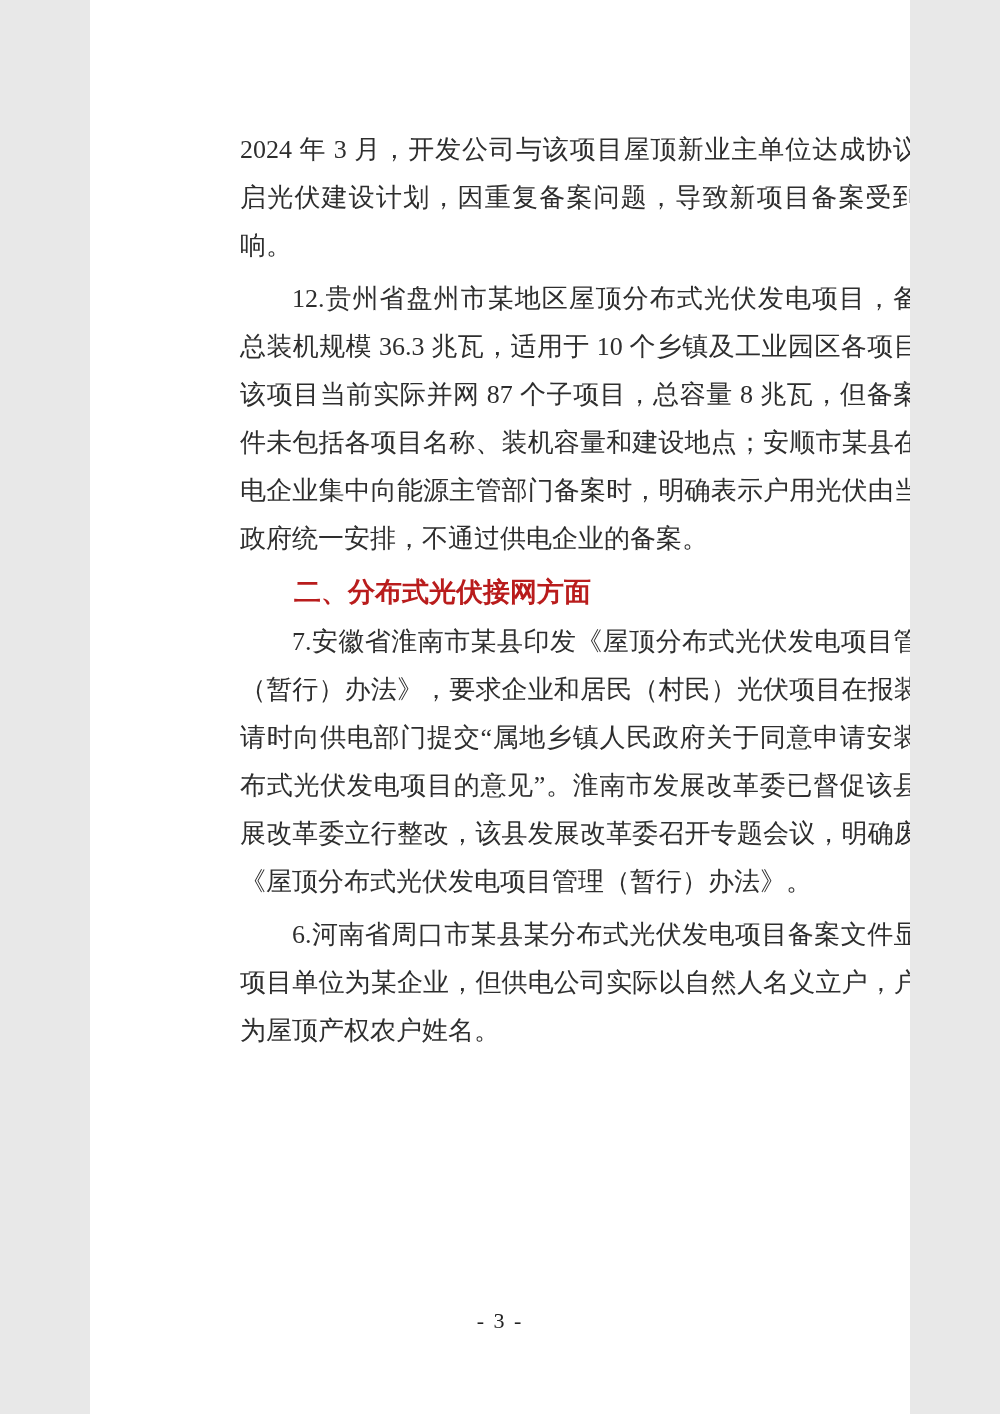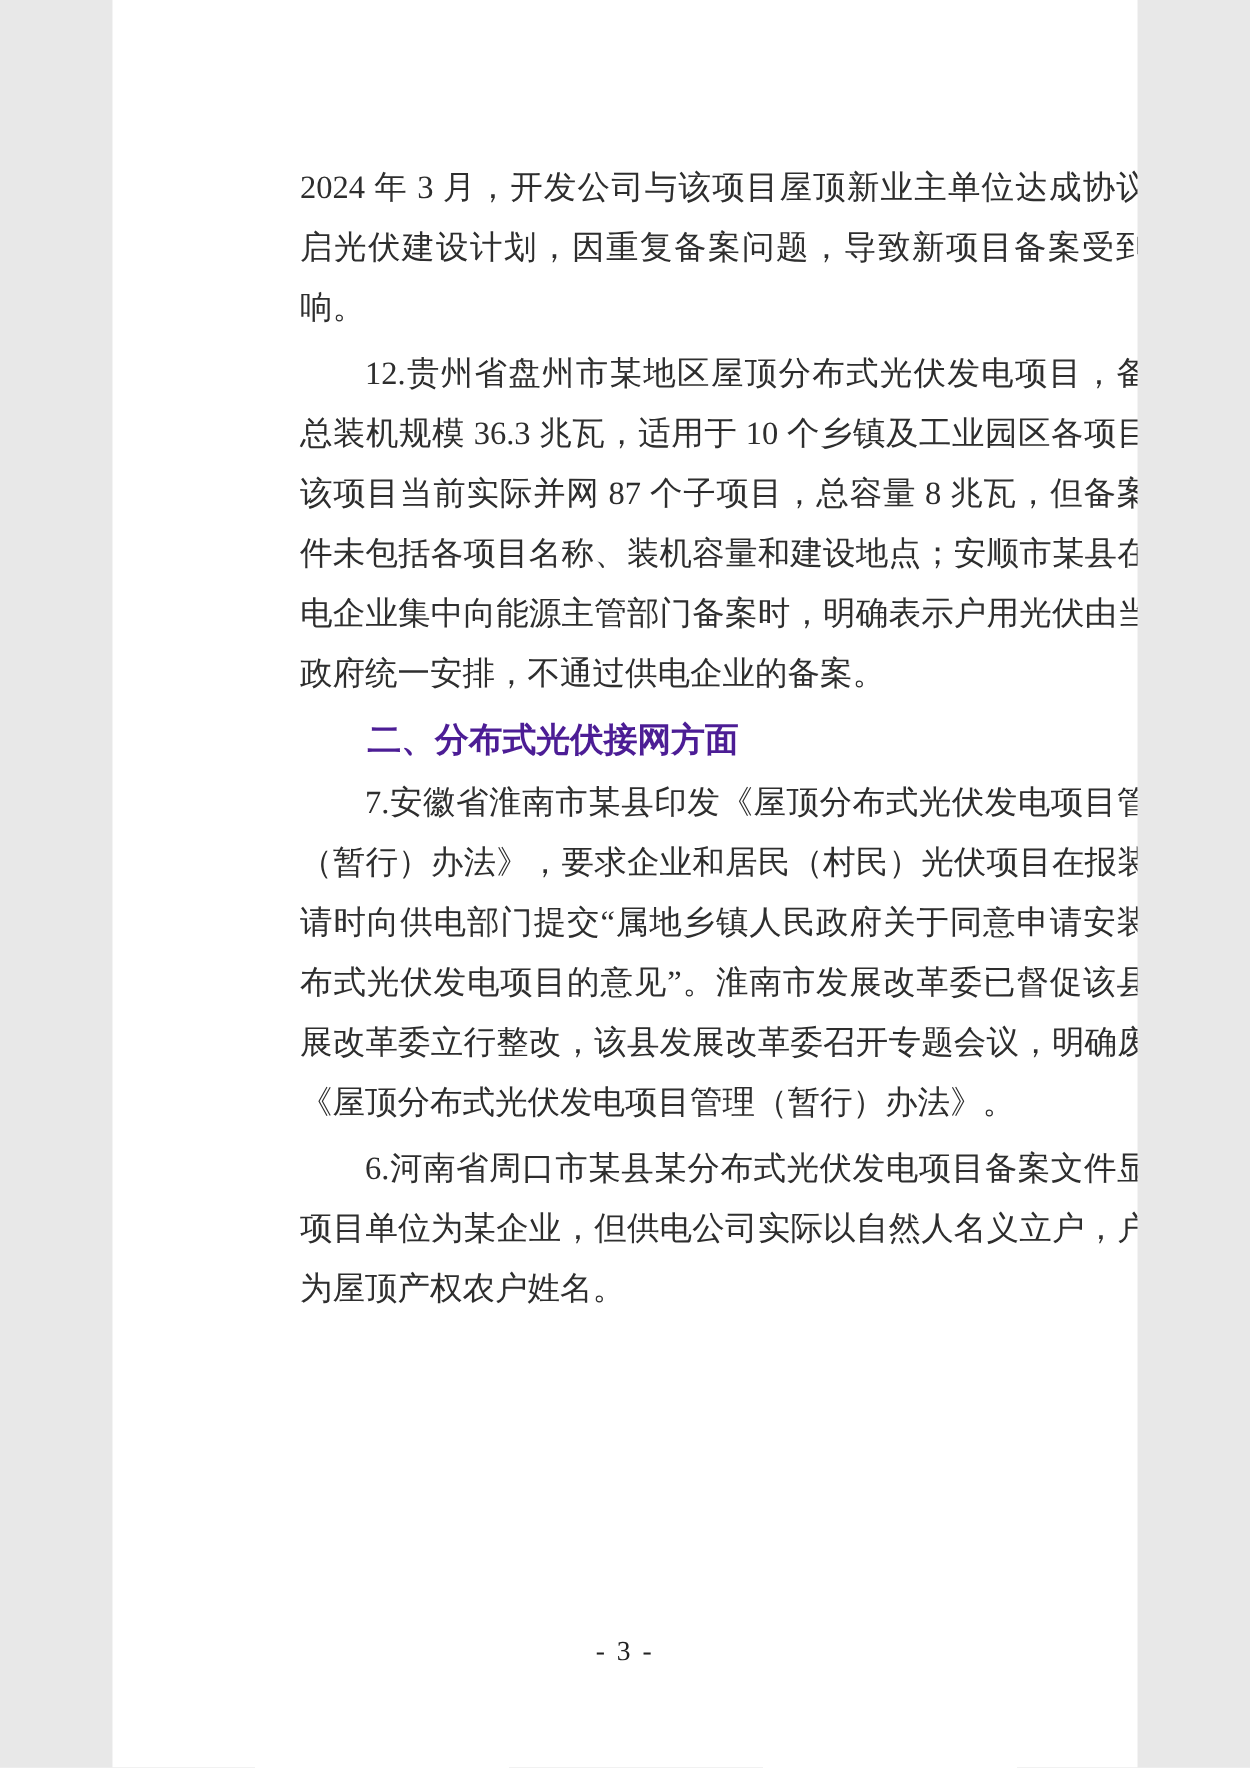--- a/index.html
+++ b/index.html
@@ -30,21 +30,21 @@
   .doc-body p {
     margin: 0 0 5px 0;
     padding: 0;
   }
   .doc-body p.indent {
     text-indent: 2em;
   }
   .doc-body .section-heading {
     font-family: "Liberation Sans", "DejaVu Sans", sans-serif;
     font-weight: bold;
-    color: #4c1d95;
+    color: #b91c1c;
     font-size: 27px;
     line-height: 48px;
     text-indent: 2em;
     margin: 1px 0 2px 0;
     text-align: left;
   }
   .page-number {
     position: absolute;
     left: 0;
     top: 1308px;

